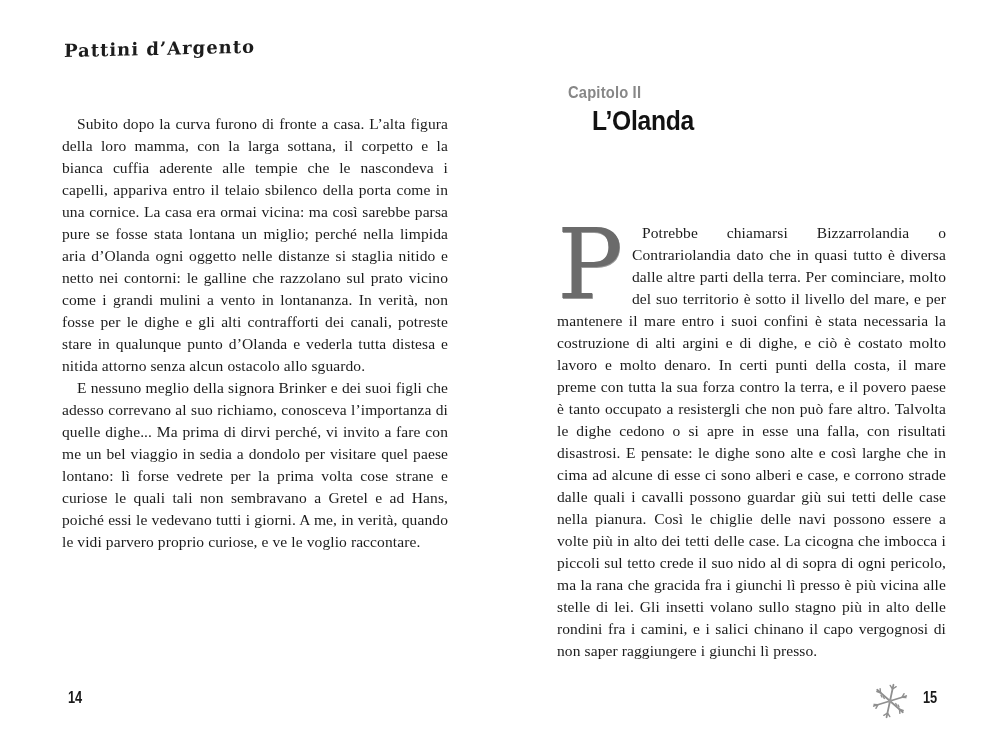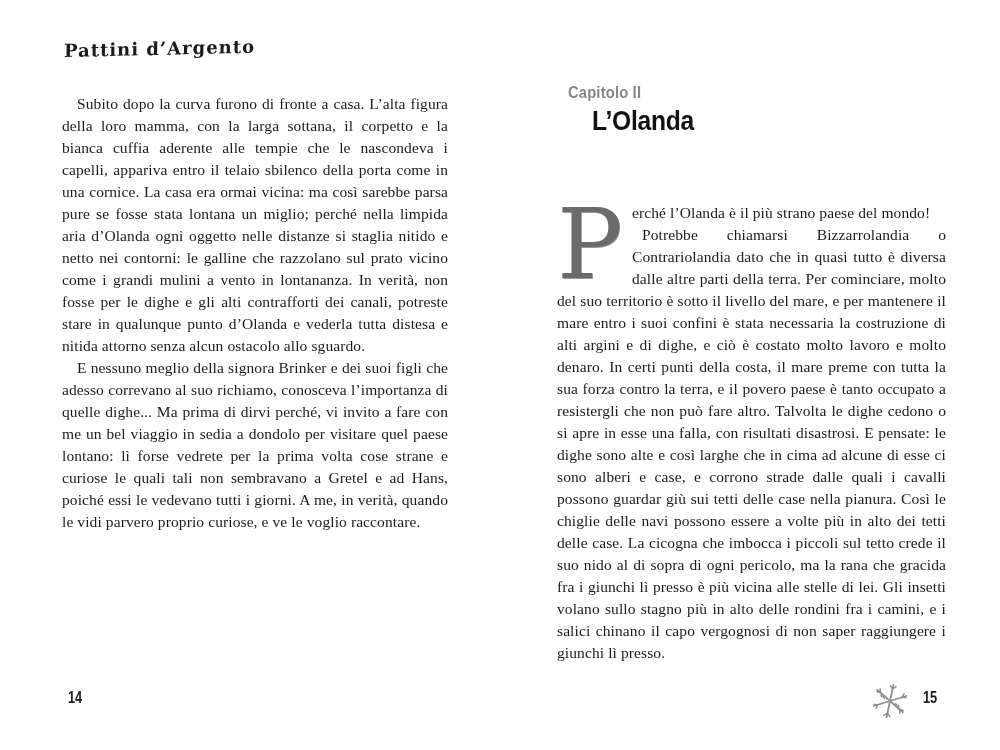--- a/index.html
+++ b/index.html
@@ -23,20 +23,21 @@
   }
 
   
   .body-col {
     position: absolute;
     text-align: justify;
     color: #1b1b1b;
     font-size: 15.5px;
     line-height: 22px;
     letter-spacing: 0.1px;
+    margin-top: 20px;
   }
   .left-col  { left: 62px;  top: 93px;  width: 386px; }
   .right-col { left: 557px; top: 202px; width: 389px; }
   .para { margin: 0; }
   .para.indent { text-indent: 15px; }
   .para.small-indent { text-indent: 10px; }
 
   
   .chapter-label {
     position: absolute; left: 568px; top: 84px;
@@ -101,21 +102,21 @@
   </div>
 
   <div>
 
     <div class="chapter-label">Capitolo II</div>
 
     <div class="chapter-title">L’Olanda</div>
 
     <div class="body-col right-col">
       <p class="para">
-        <span class="dropcap">P</span><span>erché l’Olanda è il più strano paese del mondo!</span>
+        <span class="dropcap">P</span>
       </p>
       <p class="para small-indent">Potrebbe chiamarsi Bizzarrolandia o Contrariolandia dato che in quasi tutto è diversa dalle altre parti della terra. Per cominciare, molto del suo territorio è sotto il livello del mare, e per mantenere il mare entro i suoi confini è stata necessaria la costruzione di alti argini e di dighe, e ciò è costato molto lavoro e molto denaro. In certi punti della costa, il mare preme con tutta la sua forza contro la terra, e il povero paese è tanto occupato a resistergli che non può fare altro. Talvolta le dighe cedono o si apre in esse una falla, con risultati disastrosi. E pensate: le dighe sono alte e così larghe che in cima ad alcune di esse ci sono alberi e case, e corrono strade dalle quali i cavalli possono guardar giù sui tetti delle case nella pianura. Così le chiglie delle navi possono essere a volte più in alto dei tetti delle case. La cicogna che imbocca i piccoli sul tetto crede il suo nido al di sopra di ogni pericolo, ma la rana che gracida fra i giunchi lì presso è più vicina alle stelle di lei. Gli insetti volano sullo stagno più in alto delle rondini fra i camini, e i salici chinano il capo vergognosi di non saper raggiungere i giunchi lì presso.</p>
     </div>
 
     <svg class="ornament" viewBox="0 0 48 48" xmlns="http://www.w3.org/2000/svg">
       <g stroke="#8f8f8f" stroke-width="2" stroke-linecap="round" fill="none" transform="rotate(12 24 24)">
 
         <line x1="24" y1="24" x2="24" y2="5"></line>
         <line x1="24" y1="24" x2="24" y2="43"></line>
         <line x1="24" y1="24" x2="7" y2="14.5"></line>

